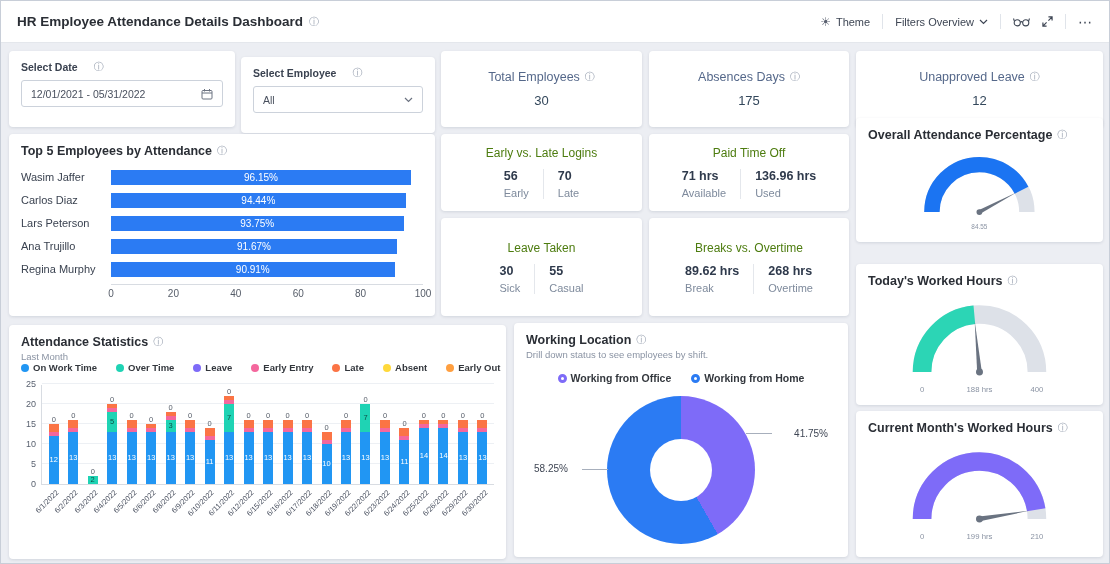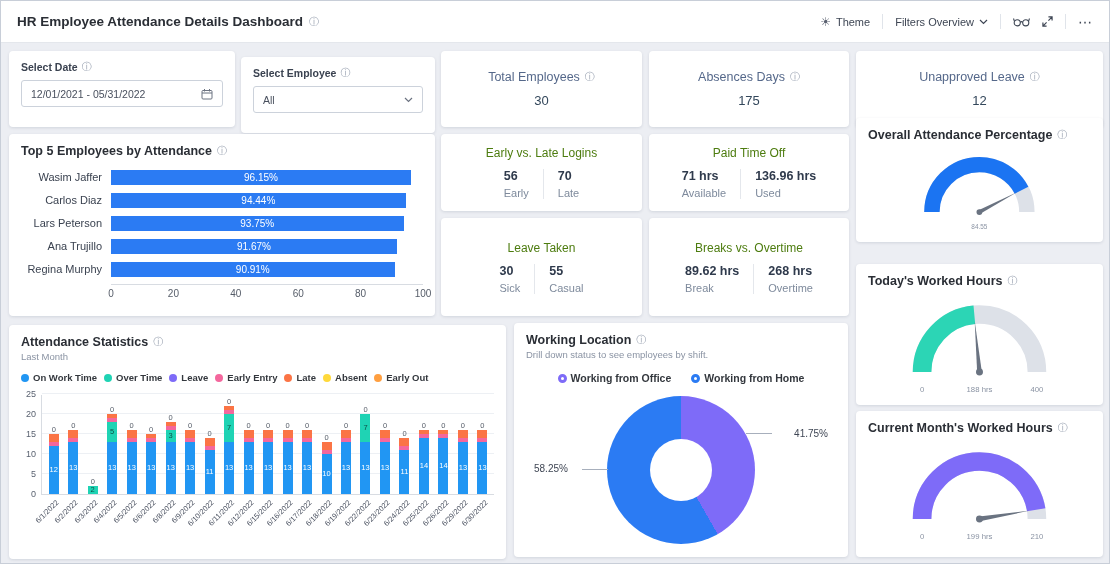--- a/index.html
+++ b/index.html
@@ -13,54 +13,54 @@
   .page-title{font-size:13.5px;font-weight:700;color:#2a2e35}
   .info{color:#98a1b0;font-size:10px;font-weight:400;line-height:1}
   .tb-right{display:flex;align-items:center;gap:12px;font-size:11px;color:#3e4654}
   .tb-item{display:flex;align-items:center;gap:5px;cursor:pointer}
   .tb-theme-icon{font-size:12px;color:#5a6170}
   .tb-more{font-size:14px;letter-spacing:1px;color:#3e4654}
   .tb-sep{width:1px;height:15px;background:#e0e4ea}
   
   .card{position:absolute;background:#fff;border-radius:4px;box-shadow:0 1px 3px rgba(25,39,68,.12);padding:10px 12px}
   .card-title{font-size:12.5px;font-weight:700;color:#2a2e35;display:flex;align-items:center;gap:5px;white-space:nowrap}
-  .field-label{font-size:10.5px;font-weight:700;color:#3a4250;display:flex;gap:4px;align-items:center;margin-bottom:7px}
+  .field-label{font-size:10.5px;font-weight:700;color:#3a4250;display:flex;gap:16px;align-items:center;margin-bottom:7px}
   .inputbox{height:27px;border:1px solid #ccd2db;border-radius:3px;display:flex;align-items:center;justify-content:space-between;
     padding:0 9px;font-size:10.5px;color:#49505e;background:#fff;cursor:pointer}
   
   .kpi{display:flex;flex-direction:column;align-items:center;justify-content:center;gap:9px;text-align:center}
   .kpi-label{font-size:12.5px;color:#55688a;display:flex;align-items:center;gap:5px}
   .kpi-value{font-size:13px;color:#33475b;font-weight:500}
   
   .stat{display:flex;flex-direction:column;justify-content:center;gap:9px}
   .stat-title{font-size:12px;color:#4d7c0f;text-align:center}
   .stat-row{display:flex;justify-content:center;align-items:stretch}
   .stat-cell{padding:0 14px;display:flex;flex-direction:column;gap:4px;align-items:flex-start}
   .stat-cell.l{border-right:1px solid #e4e7ec}
   .stat-value{font-size:12.5px;font-weight:700;color:#2f3a4c}
   .stat-label{font-size:11px;color:#7e8a9c}
   
   .h-chart{margin-top:11px}
   .h-row{display:flex;align-items:center;height:16px;margin-bottom:7px}
-  .h-name{width:90px;font-size:11px;color:#3a4250;text-align:right;padding-right:9px;white-space:nowrap}
+  .h-name{width:90px;font-size:11px;color:#3a4250;padding-right:9px;white-space:nowrap}
   .h-track{flex:1;height:15px;position:relative}
   .h-bar{height:100%;position:relative}
   .h-val{position:absolute;inset:0;display:flex;align-items:center;justify-content:center;color:#fff;font-size:10px}
   .h-axis{display:flex;margin-top:3px}
   .h-ticks{flex:1;position:relative;height:16px;border-top:1px solid #d8dce2}
   .h-ticks span{position:absolute;top:3px;transform:translateX(-50%);font-size:10px;color:#555c68}
   
   .gauge-wrap{display:flex;justify-content:center;margin-top:4px}
   .gauge-wrap svg{display:block}
   .g-sm svg{height:86px}
   .g-md svg{height:104px}
   .gv{font-size:10px;fill:#8a93a3;font-family:"Liberation Sans",sans-serif}
   
   .as-sub{font-size:9.5px;color:#8a93a3;margin-top:2px}
-  .as-legend{display:flex;gap:7px;margin-top:10px;white-space:nowrap}
+  .as-legend{display:flex;gap:19px;margin-top:0;white-space:nowrap}
   .lg-item{display:flex;align-items:center;gap:4px;font-size:9.5px;font-weight:700;color:#33373d}
   .lg-dot{width:8px;height:8px;border-radius:50%;flex:none}
   .as-chart{display:flex;margin-top:12px}
   .as-y{width:20px;position:relative;height:100px;flex:none}
   .as-y span{position:absolute;right:5px;font-size:9px;color:#5a6270}
   .as-plotwrap{flex:1}
   .as-plot{position:relative;height:100px;border-left:1px solid #d8dce2;border-bottom:1px solid #d8dce2}
   .as-gl{position:absolute;left:0;right:0;height:1px;background:#edf0f4}
   .as-bars{position:absolute;inset:0;display:flex;align-items:flex-end;padding:0 2px}
   .as-col{flex:1;display:flex;flex-direction:column;align-items:center;justify-content:flex-end}

